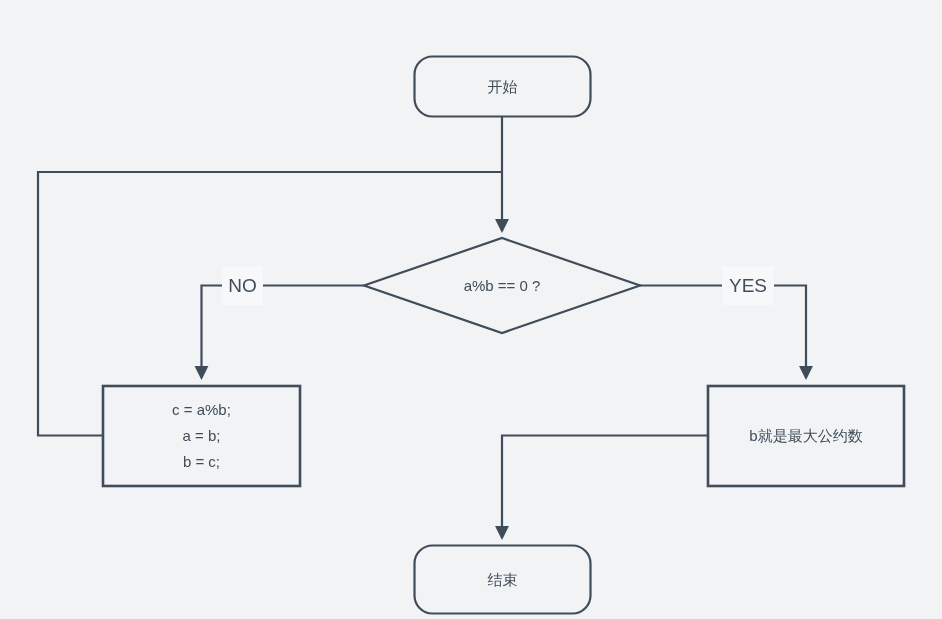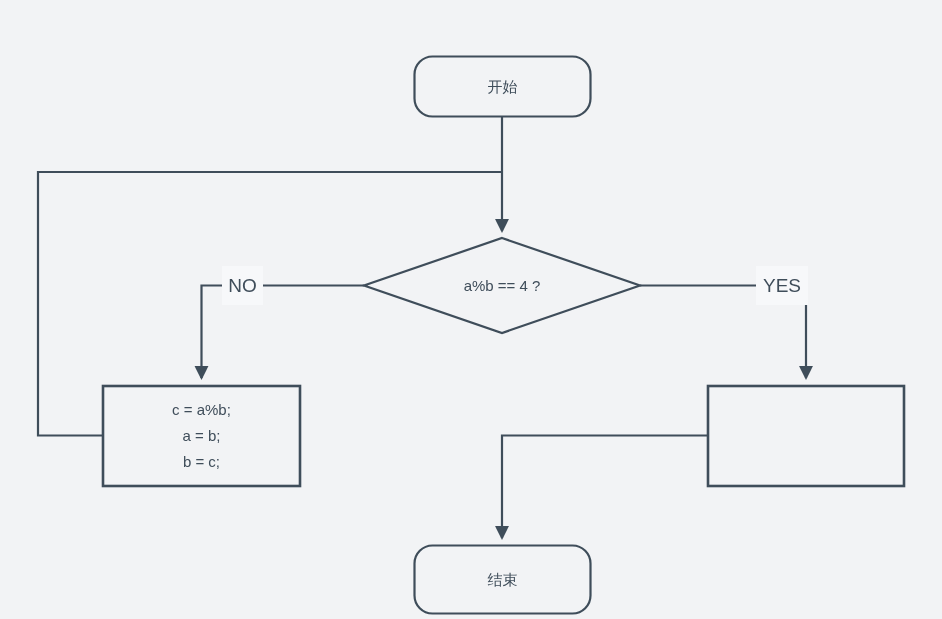--- a/index.html
+++ b/index.html
@@ -80,35 +80,38 @@
     <path d="M 708 435.5 L 502 435.5 L 502 538" fill="none" stroke="#3f4d5a" stroke-width="2.2" marker-end="url(#arrow)"></path>
 
     <rect x="414.5" y="545.5" width="176" height="68" rx="18" ry="18" fill="#f2f3f5" stroke="#3f4d5a" stroke-width="2.2"></rect>
   </svg>
 
   <div class="node-text" style="left:414px; top:56px; width:177px; height:61px;">
     <span>开始</span>
   </div>
 
   <div class="node-text" style="left:364px; top:258px; width:276px; height:55px;">
-    <span>a%b == 4 ?</span>
+    <span>a%b == 0 ?</span>
   </div>
 
   <div class="node-text" style="left:102px; top:385px; width:199px; height:102px;">
     <span class="code-line">c = a%b;</span>
     <span class="code-line">a = b;</span>
     <span class="code-line">b = c;</span>
   </div>
 
+  <div class="node-text" style="left:707px; top:385px; width:198px; height:102px;">
+    <span>b就是最大公约数</span>
+  </div>
 
   <div class="node-text" style="left:414px; top:545px; width:177px; height:69px;border-radius:14px;">
     <span>结束</span>
   </div>
 
   <div class="edge-label" style="left:222px; top:266px; width:41px; height:39px;">
     <span>NO</span>
   </div>
 
-  <div class="edge-label" style="left:756px; top:266px; width:52px; height:39px;">
+  <div class="edge-label" style="left:722px; top:266px; width:52px; height:39px;">
     <span>YES</span>
   </div>
 
 </div>
 
 </body></html>

